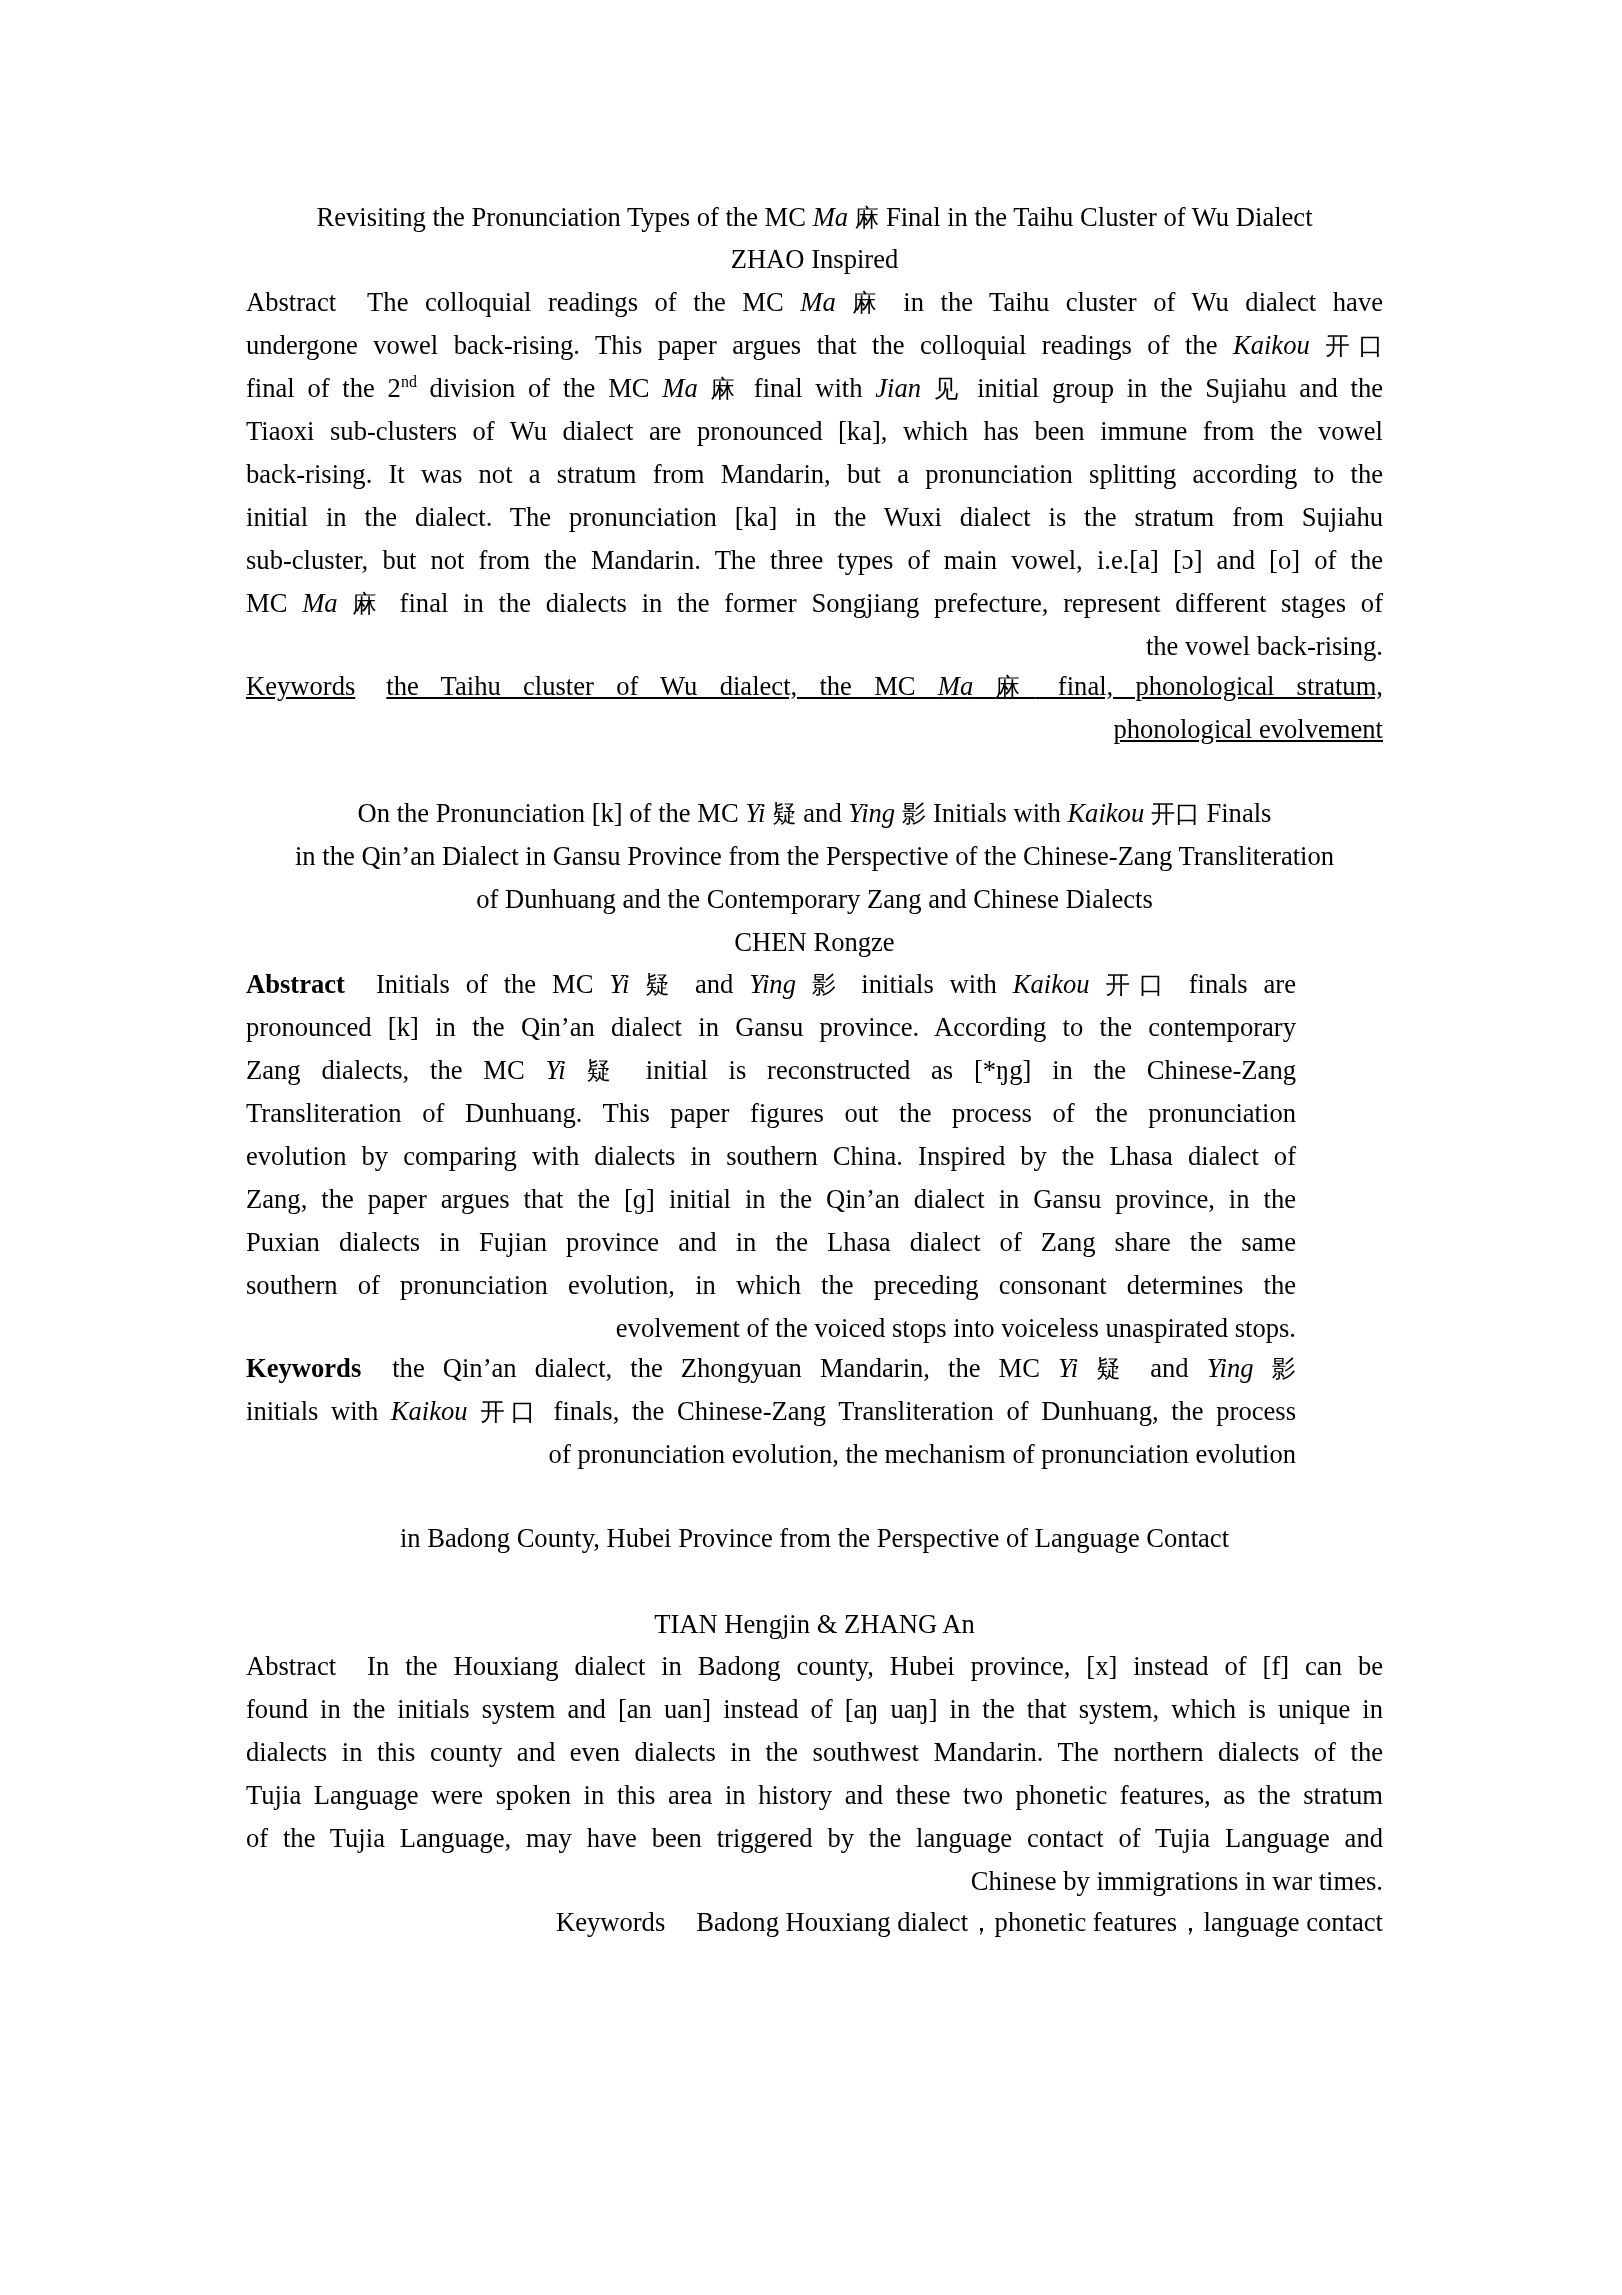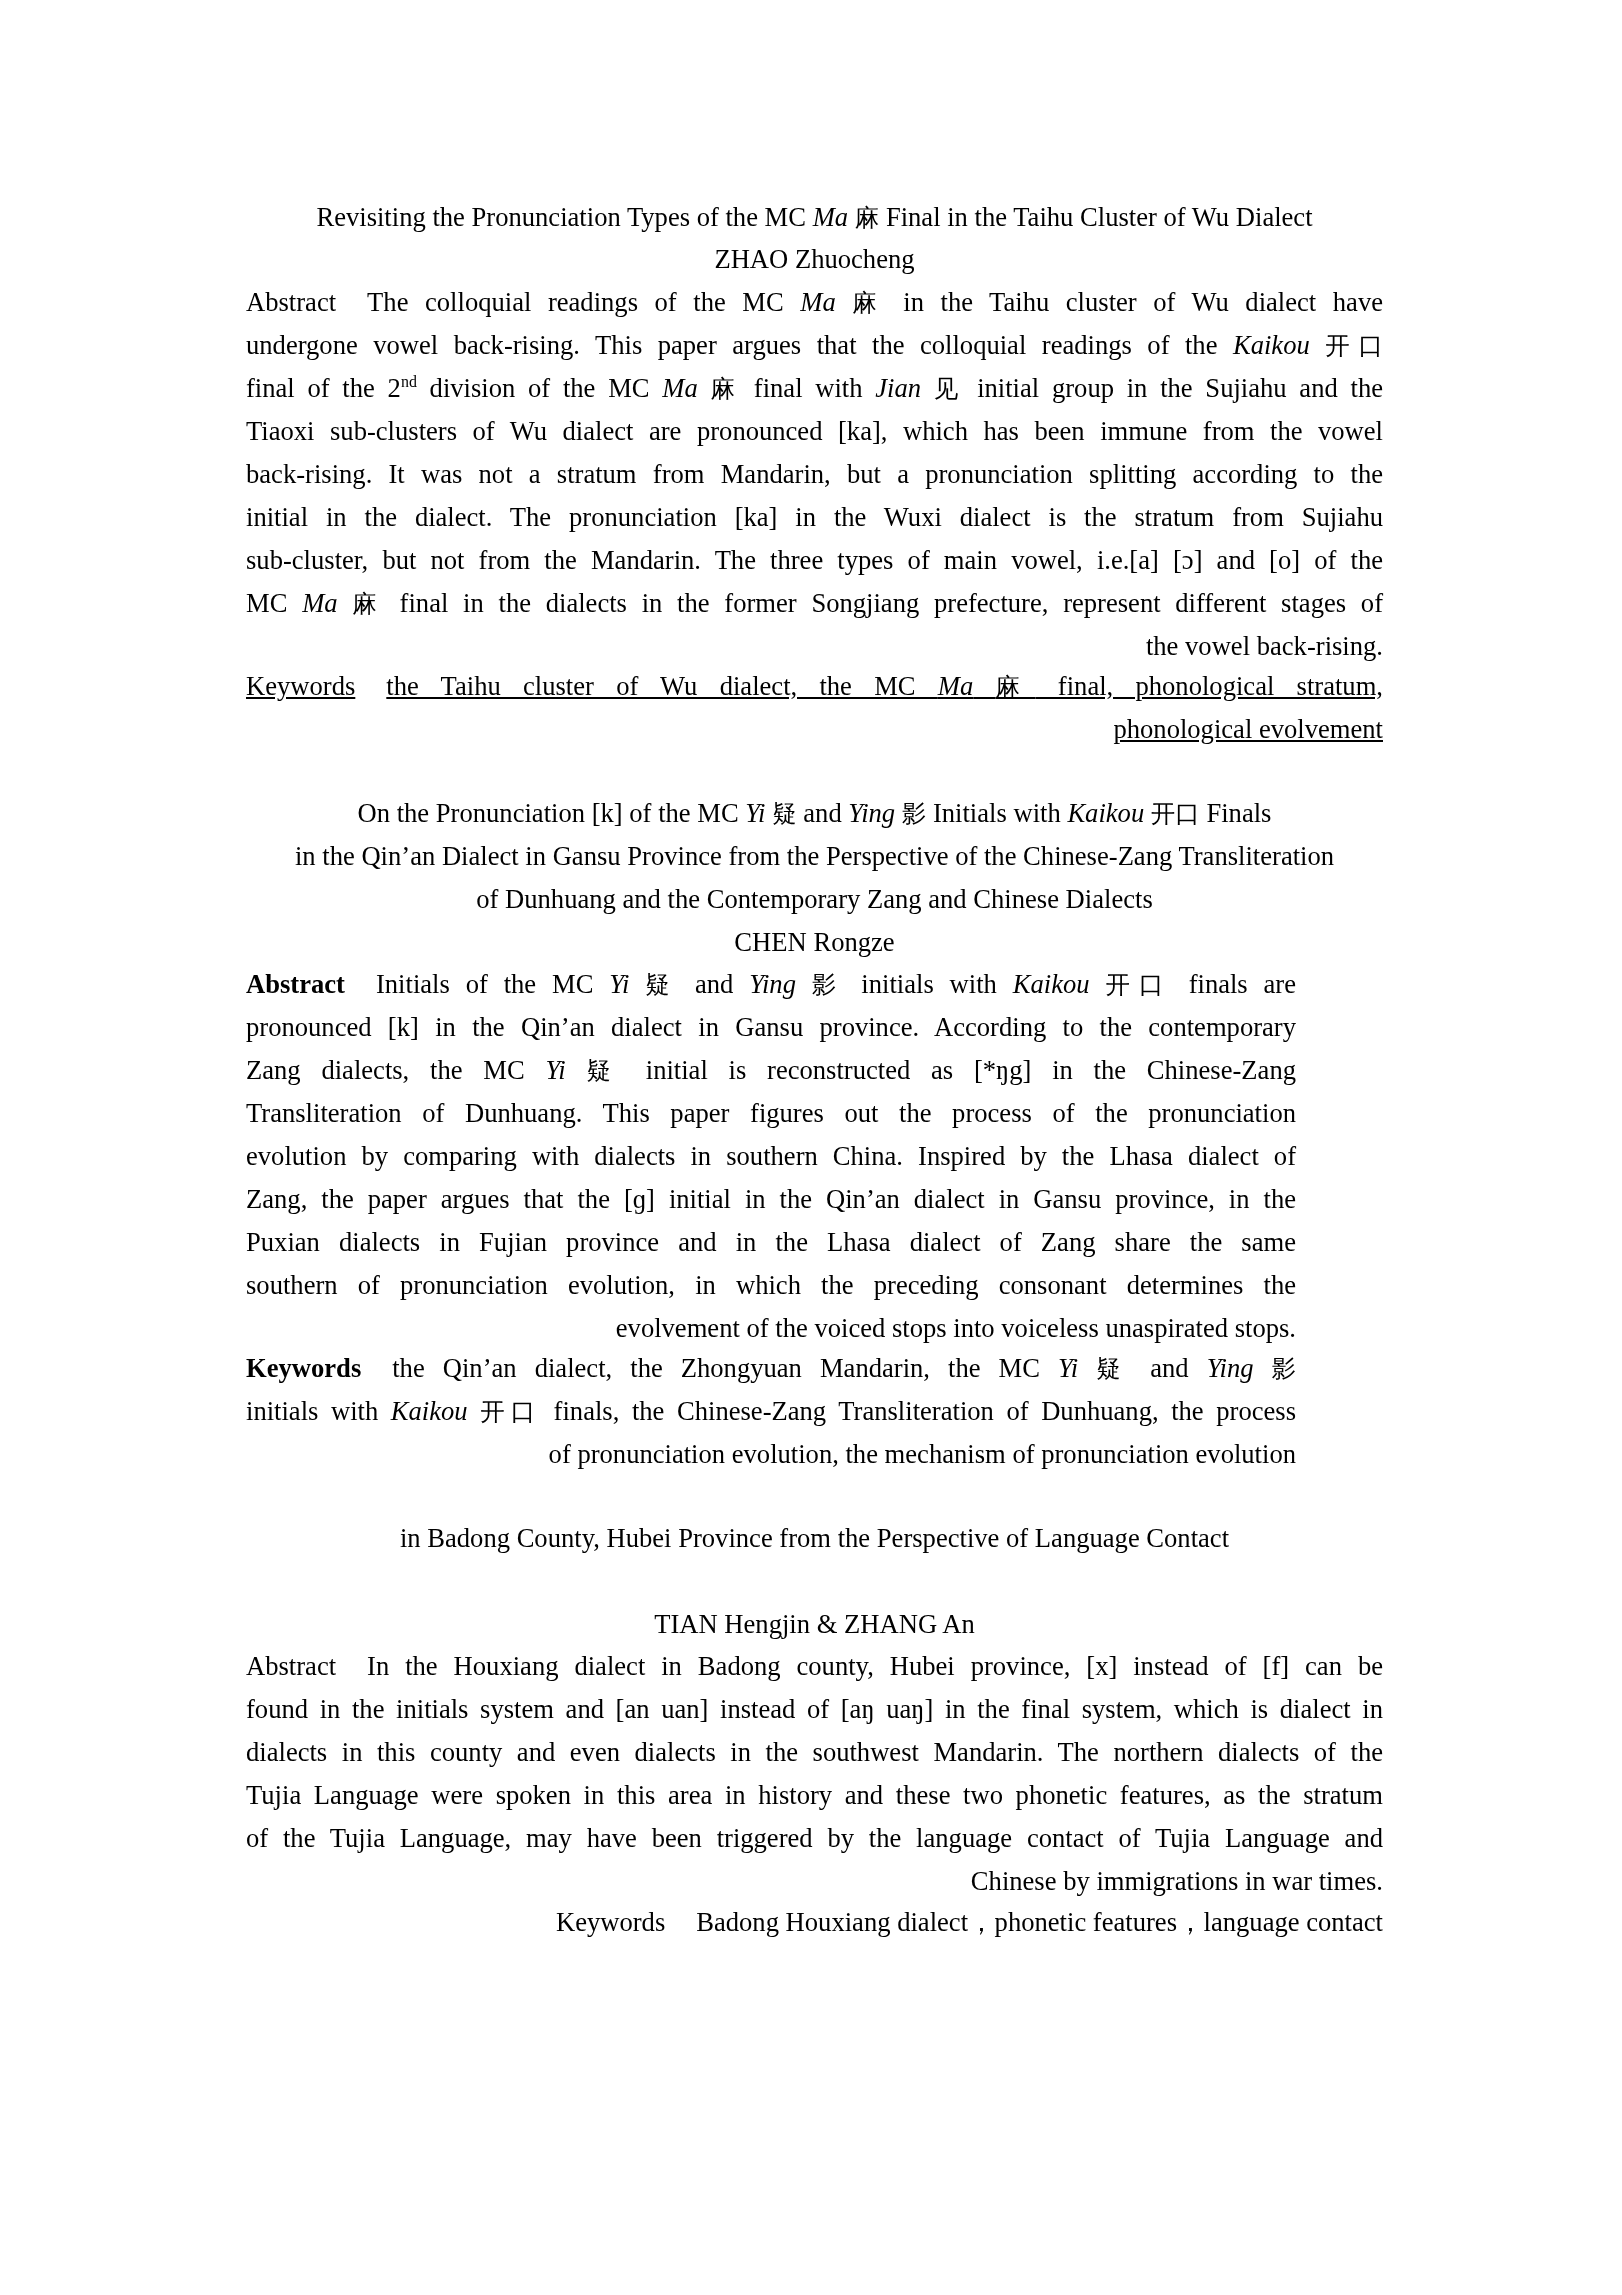--- a/index.html
+++ b/index.html
@@ -26,21 +26,21 @@
 </style>
 </head>
 <body>
 
 <div class="page">
 
   <section>
     <div class="block w-full center" style="top:196px;">
       <span class="line"><span id="a1t">Revisiting the Pronunciation Types of the MC <i>Ma</i> <span class="cjk">麻</span>  Final in the Taihu Cluster of Wu Dialect</span></span>
     </div>
-    <div class="block w-full center" style="top:238px;">ZHAO Zhuocheng</div>
+    <div class="block w-full center" style="top:238px;">ZHAO Inspired</div>
 
     <div class="block w-full" style="top:281px;" id="a1abs">
         <span class="jline"><span>Abstract</span><span class="gap"></span>The colloquial readings of the MC <i>Ma</i> <span class="cjk">麻</span>  in the Taihu cluster of Wu dialect have</span>
         <span class="jline">undergone vowel back-rising. This paper argues that the colloquial readings of the <i>Kaikou</i> <span class="cjk">开口</span></span>
         <span class="jline">final of the 2<sup>nd</sup> division of the MC <i>Ma</i> <span class="cjk">麻</span>  final with <i>Jian</i> <span class="cjk">见</span>  initial group in the Sujiahu and the</span>
         <span class="jline">Tiaoxi sub-clusters of Wu dialect are pronounced [ka], which has been immune from the vowel</span>
         <span class="jline">back-rising. It was not a stratum from Mandarin, but a pronunciation splitting according to the</span>
         <span class="jline">initial in the dialect. The pronunciation [ka] in the Wuxi dialect is the stratum from Sujiahu</span>
         <span class="jline">sub-cluster, but not from the Mandarin. The three types of main vowel, i.e.[a] [ɔ] and [o] of the</span>
         <span class="jline">MC <i>Ma</i> <span class="cjk">麻</span>  final in the dialects in the former Songjiang prefecture, represent different stages of</span>
@@ -79,21 +79,21 @@
   </section>
 
   <section>
     <div class="block w-full center" style="top:1517px;" id="a3t">
         <span class="line">in Badong County, Hubei Province from the Perspective of Language Contact</span>
       </div>
     <div class="block w-full center" style="top:1603px;">TIAN Hengjin &amp; ZHANG An</div>
 
     <div class="block w-full" style="top:1645px;" id="a3abs">
         <span class="jline"><span>Abstract</span><span class="gap"></span>In the Houxiang dialect in Badong county, Hubei province, [x] instead of [f] can be</span>
-        <span class="jline">found in the initials system and [an uan] instead of [aŋ uaŋ] in the final system, which is dialect in</span>
+        <span class="jline">found in the initials system and [an uan] instead of [aŋ uaŋ] in the that system, which is unique in</span>
         <span class="jline">dialects in this county and even dialects in the southwest Mandarin. The northern dialects of the</span>
         <span class="jline">Tujia Language were spoken in this area in history and these two phonetic features, as the stratum</span>
         <span class="jline">of the Tujia Language, may have been triggered by the language contact of Tujia Language and</span>
         <span class="lastline">Chinese by immigrations in war times.</span>
       </div>
     <div class="block w-full" style="top:1901px;" id="a3kw">
         <span class="lastline"><span>Keywords</span><span class="gap"></span>Badong Houxiang dialect，phonetic features，language contact</span>
       </div>
   </section>
 

